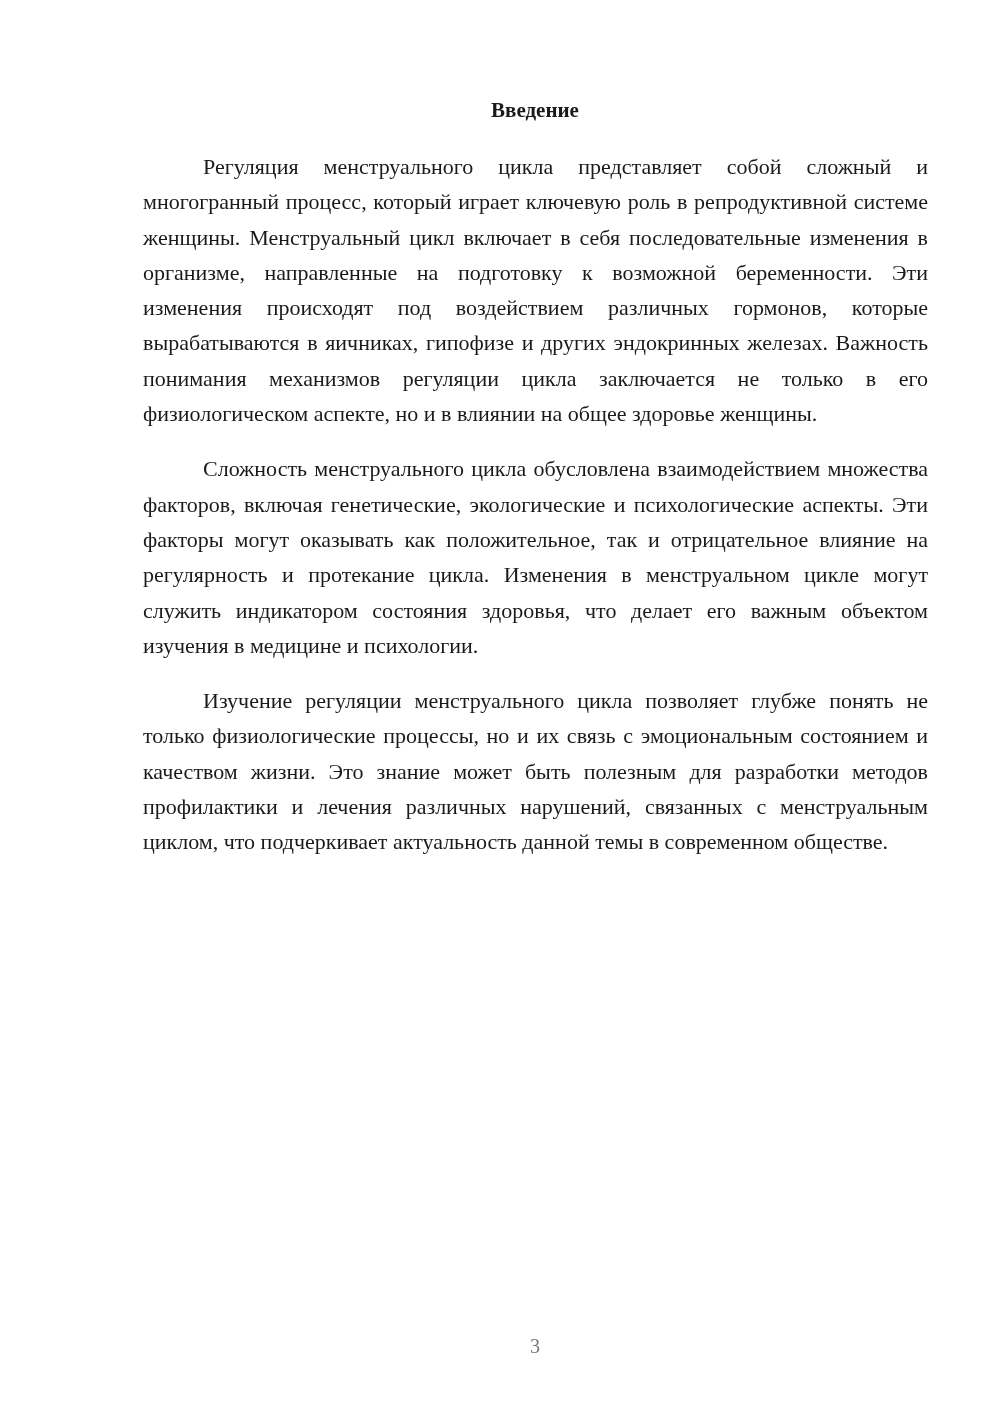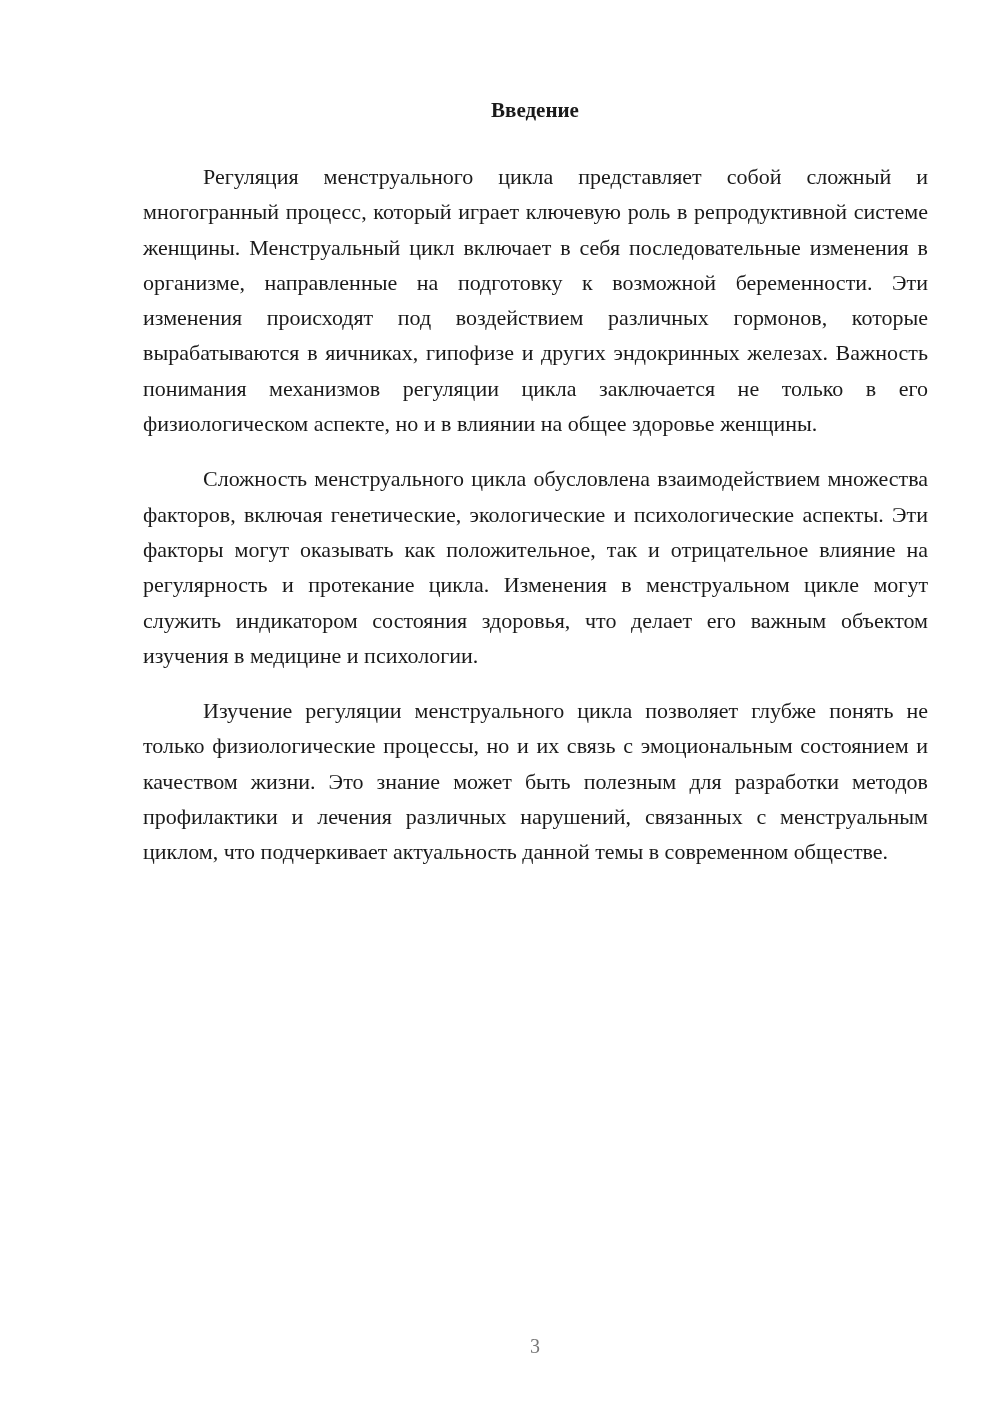--- a/index.html
+++ b/index.html
@@ -1,21 +1,21 @@
 <!DOCTYPE html>
 <html><head>
 <meta charset="utf-8">
 <style>
   html, body { margin: 0; padding: 0; background: #ffffff; }
   body { width: 1000px; height: 1414px; position: relative; overflow: hidden;
          font-family: "Liberation Serif", serif; color: #1a1a1a; }
   .title { position: absolute; top: 98px; left: 0; width: 1070px; text-align: center;
            font-weight: bold; font-size: 21px; }
   .content { position: absolute; left: 143px; top: 143px; width: 785px; }
-  .para { margin: 16px 0 20px 0; font-size: 22px; line-height: 35.3px; text-align: justify;
+  .para { margin: 6px 0 20px 0; font-size: 22px; line-height: 35.3px; text-align: justify;
           text-indent: 60px; }
   .page-num { position: absolute; top: 1335px; left: 0; width: 1070px; text-align: center;
               font-size: 20px; color: #777; }
 </style>
 </head>
 <body>
 
 <div class="title">Введение</div>
 
 <div class="content">

